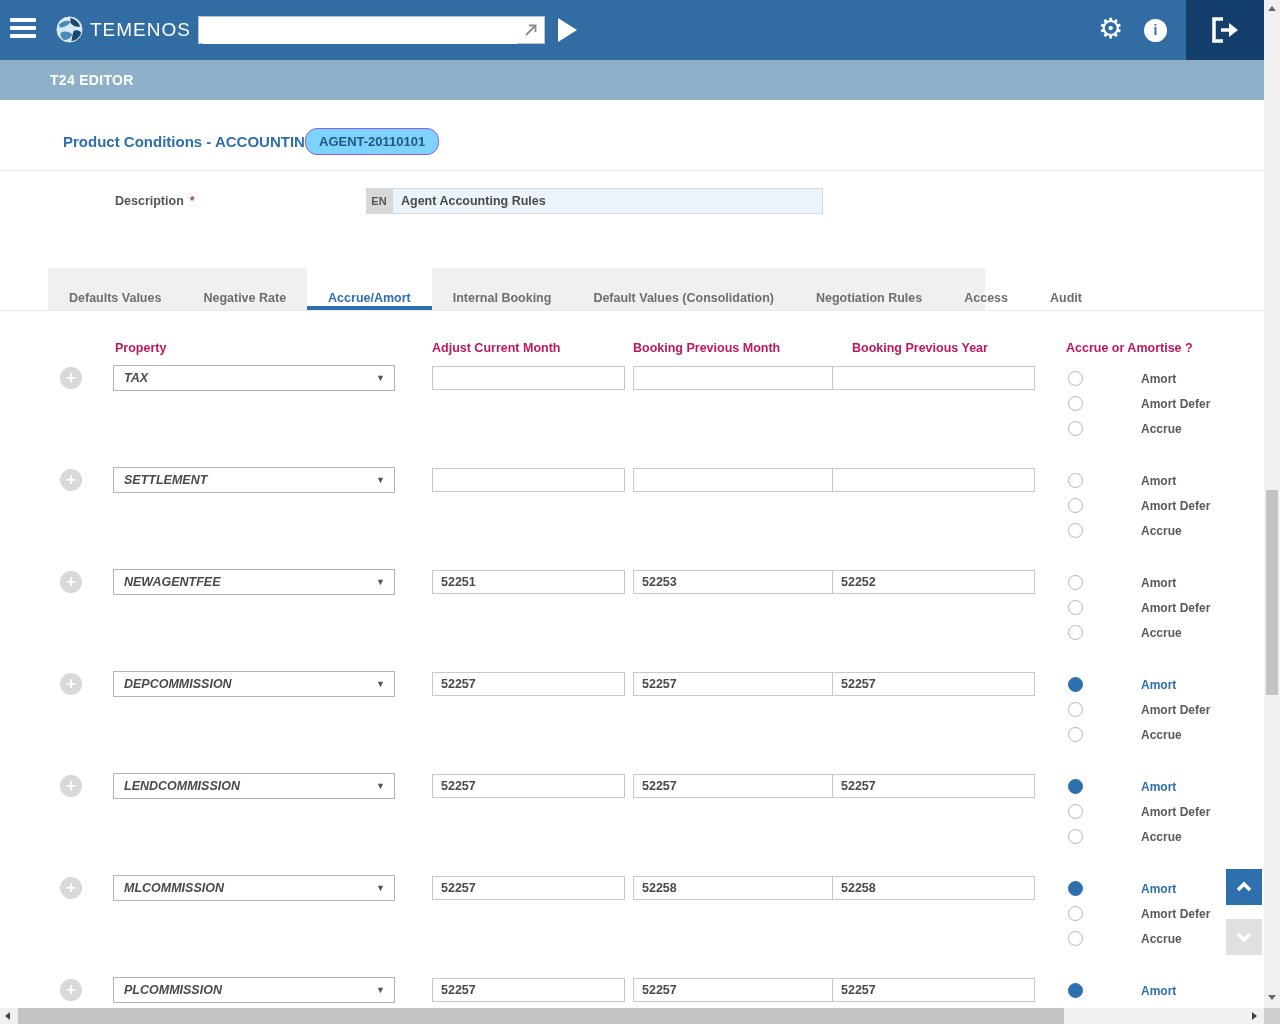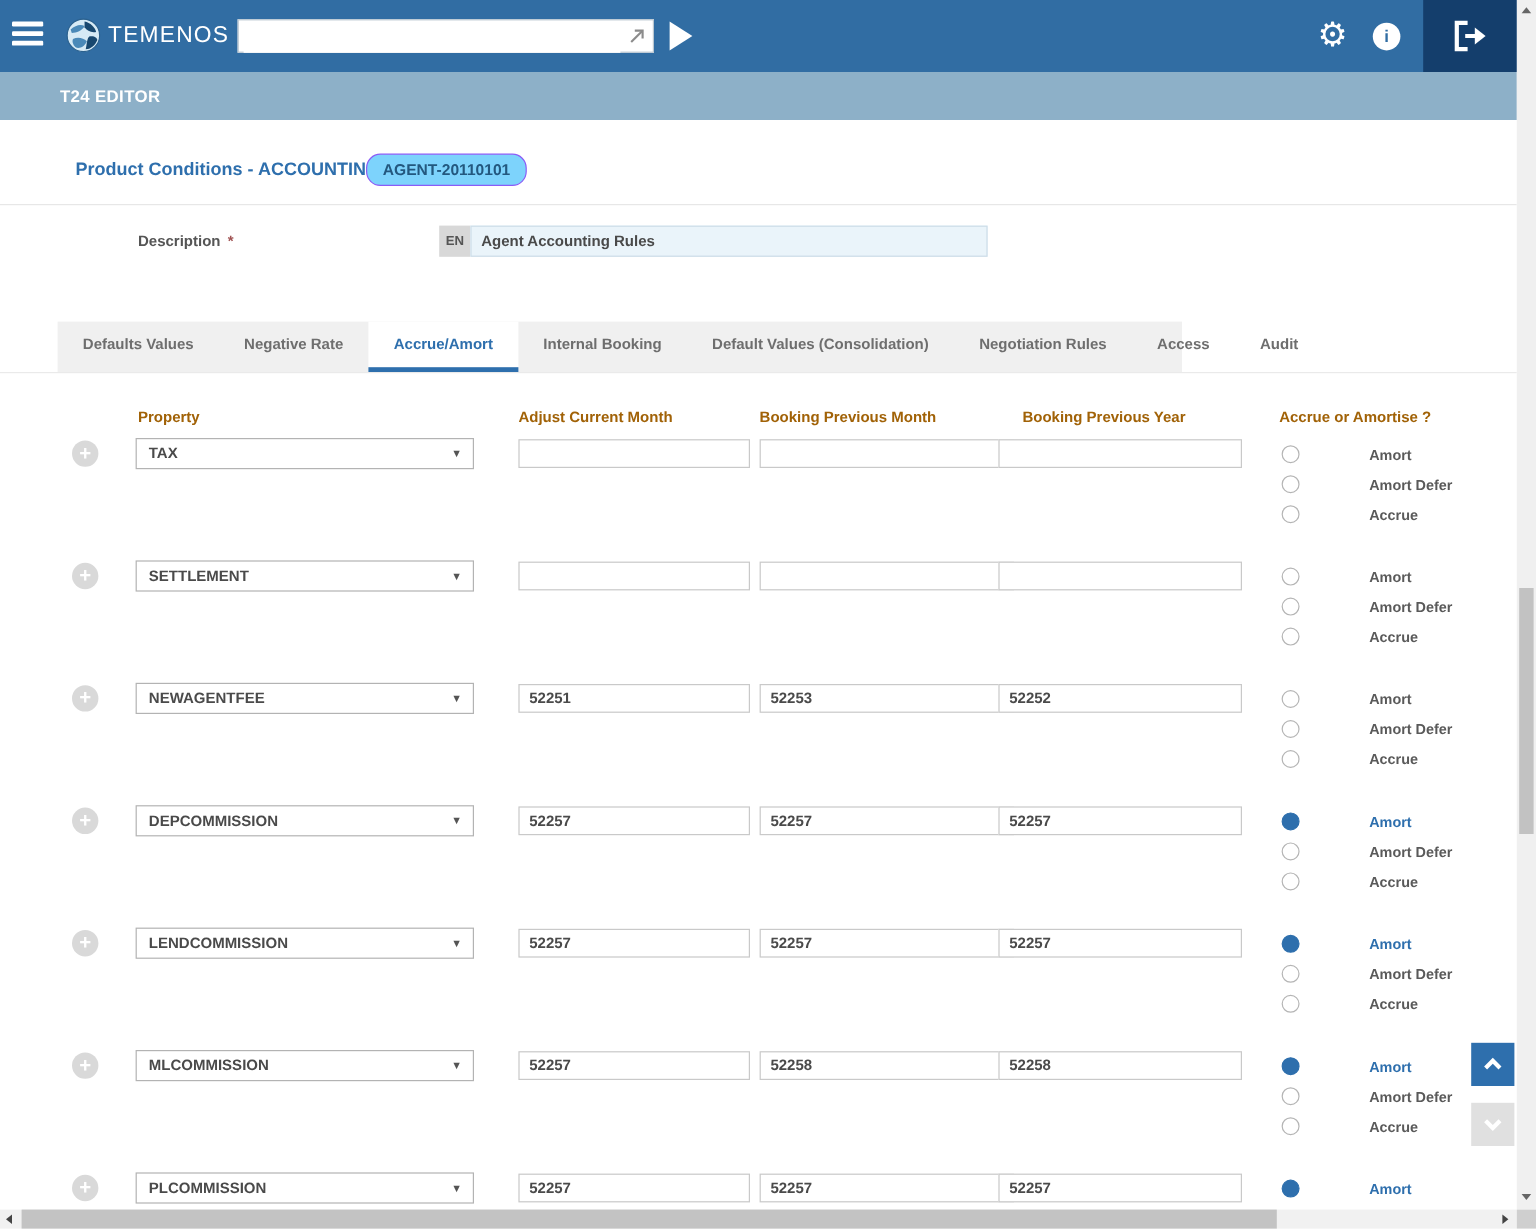--- a/index.html
+++ b/index.html
@@ -41,34 +41,34 @@
   .hr1{position:absolute;left:0;top:70px;width:1264px;height:1px;background:#e7e7e7;}
   .desclabel{position:absolute;left:115px;top:94px;font-size:12.5px;font-weight:bold;color:#555;}
   .req{color:#a05252;margin-left:6px;}
   .descfield{position:absolute;left:366px;top:88px;display:flex;}
   .langbox{width:26px;height:26px;background:#d8d8d8;color:#555;font-size:11px;font-weight:bold;
            text-align:center;line-height:26px;}
   .descinput{width:413px;height:24px;background:#eaf4fa;border:1px solid #ccdde8;outline:none;
              font:bold 12.5px "Liberation Sans",sans-serif;color:#4a4a4a;padding:0 8px;}
   
   .tabstrip{position:absolute;left:48px;top:168px;width:937px;height:42px;background:#f0f0f0;display:flex;}
-  .tab{padding:0 21px;line-height:39px;font-size:12.5px;font-weight:bold;color:#6e6e6e;cursor:pointer;
+  .tab{padding:11px 21px;line-height:39px;font-size:12.5px;font-weight:bold;color:#6e6e6e;cursor:pointer;
        border-bottom:4px solid transparent;box-sizing:border-box;height:42px;white-space:nowrap;}
   .tab.active{background:#fff;color:#2e6fad;border-bottom:4px solid #2e6fad;}
   .hr2{position:absolute;left:0;top:210px;width:1264px;height:1px;background:#eaeaea;}
   
-  .colhead{position:absolute;top:241px;font-size:12.5px;font-weight:bold;color:#a16207;}
+  .colhead{position:absolute;top:241px;font-size:12.5px;font-weight:bold;color:#be185d;}
   .ch1{left:115px;} .ch2{left:432px;} .ch3{left:633px;} .ch4{left:852px;} .ch5{left:1066px;}
   .prow{position:absolute;left:0;width:1264px;height:100px;}
   .addbtn{position:absolute;left:60px;top:2px;width:22px;height:22px;border-radius:50%;
           background:#d9d9d9;cursor:pointer;text-align:center;}
   .addbtn .plus{color:#fff;font-size:17px;font-weight:bold;line-height:21px;}
   .psel{position:absolute;left:113px;top:0;width:282px;height:26px;border:1px solid #b3b3b3;
         background:#fff;box-sizing:border-box;cursor:pointer;}
-  .psel-label{position:absolute;left:10px;line-height:24px;font-size:12.5px;font-weight:bold;color:#4a4a4a;}
+  .psel-label{position:absolute;left:10px;line-height:24px;font-size:12.5px;font-weight:bold;color:#4a4a4a;font-style:italic;}
   .caret{position:absolute;right:9px;line-height:24px;font-size:9px;color:#555;}
   .cell{position:absolute;top:1px;height:24px;border:1px solid #c9c9c9;background:#fff;outline:none;
         font:bold 12.5px "Liberation Sans",sans-serif;color:#4a4a4a;padding:0 8px;box-sizing:border-box;}
   .c1{left:432px;width:193px;} .c2{left:633px;width:212px;} .c3{left:832px;width:203px;}
   .radios{position:absolute;left:1068px;top:5px;}
   .ropt{display:flex;align-items:center;height:17px;margin-bottom:8px;cursor:pointer;gap:48px;}
   .rc{width:13px;height:13px;border:1px solid #b5b5b5;border-radius:50%;background:#fff;}
   .rl{margin-left:10px;font-size:12px;font-weight:bold;color:#5a5a5a;}
   .ropt.sel .rc{background:#2e6fad;border-color:#2e6fad;}
   .ropt.sel .rl{color:#2e6fad;}

